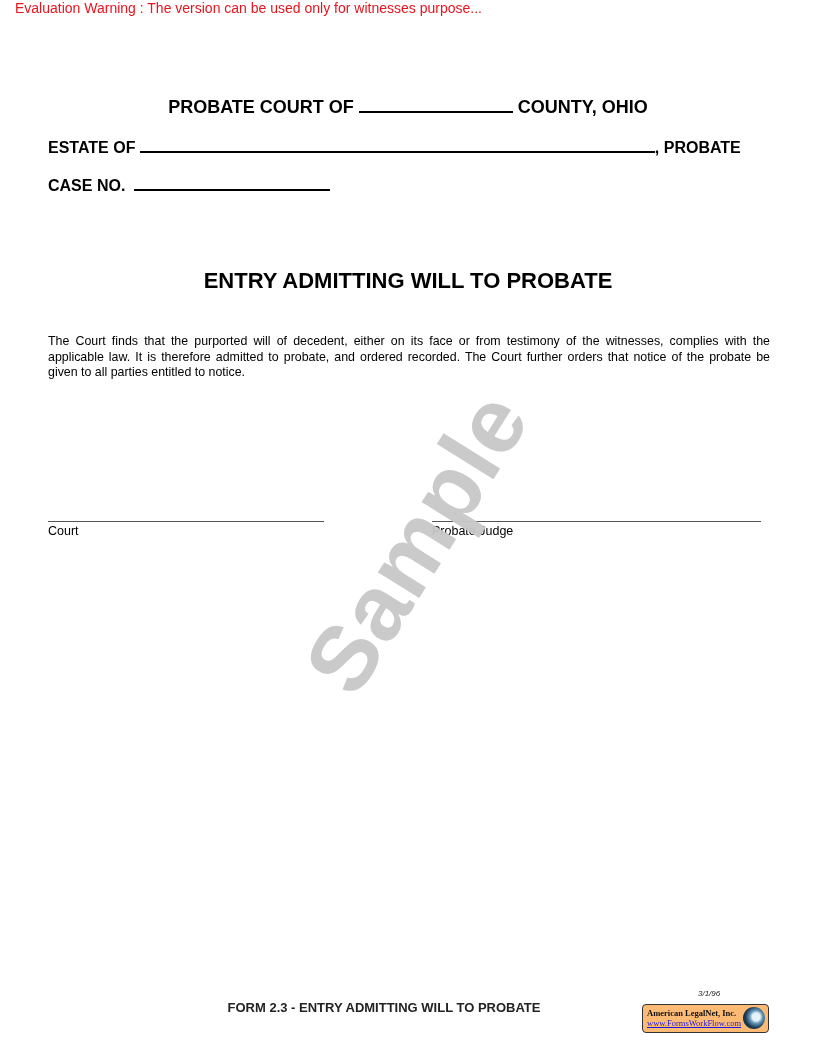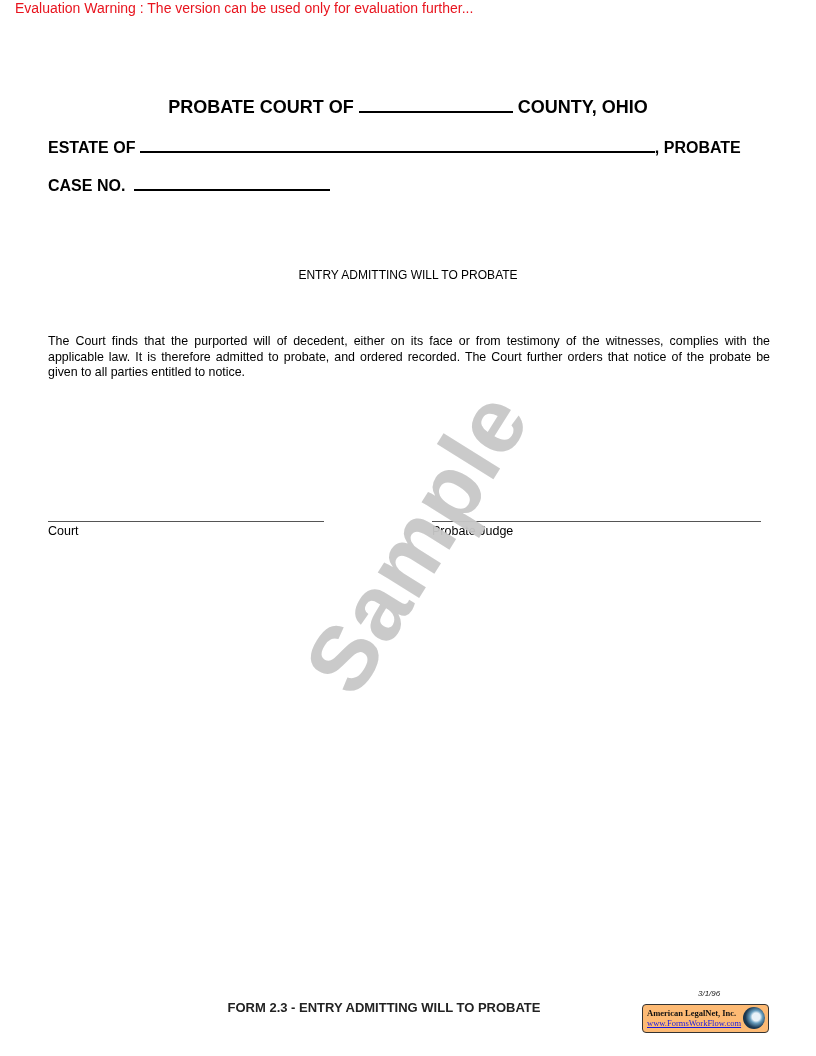--- a/index.html
+++ b/index.html
@@ -21,21 +21,21 @@
     height: 14px;
   }
   .estate-line {
     left: 48px; top: 137px; font-size: 16px; font-weight: bold; white-space: nowrap;
   }
   .case-line {
     left: 48px; top: 175px; font-size: 16px; font-weight: bold; white-space: nowrap;
   }
   .title {
     left: 0; width: 816px; top: 268px; text-align: center;
-    font-size: 12px; font-weight: normal; white-space: nowrap;
+    font-size: 22px; font-weight: bold; white-space: nowrap;
   }
   .body-text {
     left: 48px; top: 334px; width: 722px; font-size: 12.4px; line-height: 15.5px;
     text-align: justify;
   }
   .sig-line {
     top: 521px; height: 0; border-top: 1px solid #555;
   }
   .sig-label {
     top: 524px; font-size: 12.5px; white-space: nowrap;
@@ -65,21 +65,21 @@
     color: #1a1ae0; text-decoration: underline; white-space: nowrap;
   }
   .logo-icon {
     left: 100px; top: 2px; width: 22px; height: 22px; border-radius: 50%;
     background: radial-gradient(circle at 60% 45%, #e8f2f8 0 22%, #6aa0c0 35%, #1d3b55 60%, #0b1a28 100%);
   }
 </style>
 </head>
 <body>
 
-<div class="abs eval-warning">Evaluation Warning : The version can be used only for evaluation further...</div>
+<div class="abs eval-warning">Evaluation Warning : The version can be used only for witnesses purpose...</div>
 
 <div class="abs court-line">
   <span>PROBATE COURT OF</span>
   <span class="blank" style="width:154px;"></span>
   <span>COUNTY, OHIO</span>
 </div>
 
 <div class="abs estate-line">
   <span>ESTATE OF</span>
   <span class="blank" style="width:515px;"></span><span>, PROBATE</span>

